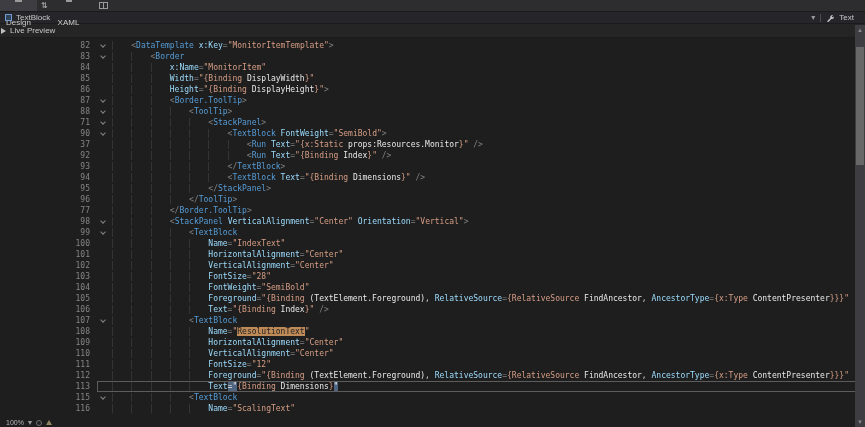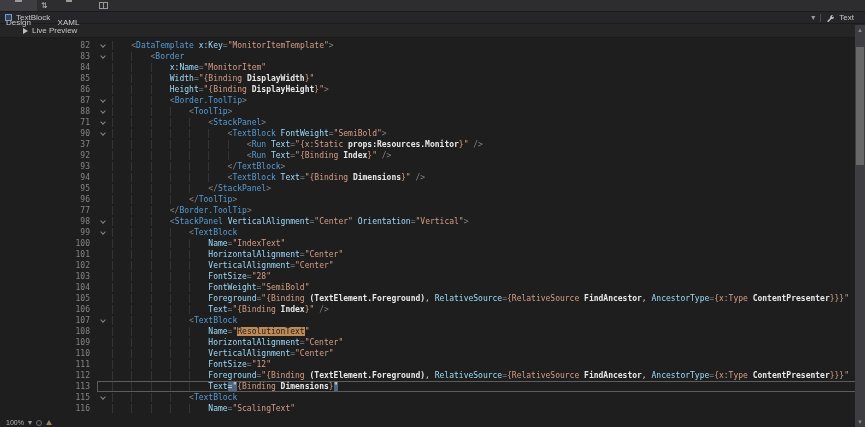--- a/index.html
+++ b/index.html
@@ -19,39 +19,39 @@
   .split-glyph{width:9px;height:7px;border:1px solid #9A9A9A;background:linear-gradient(#9A9A9A,#9A9A9A) 50% 0/1px 100% no-repeat;}
 
   
   .crumbbar{height:12px;background:#26262A;display:flex;align-items:center;font-size:8px;color:#C8C8C8;padding:0 5px;gap:4px;border-bottom:1px solid #1B1B1C;}
   .el-icon{width:7px;height:7px;border:1px solid #6F9BD6;background:rgba(86,156,214,.25);flex:none;}
   .crumb-right{margin-left:auto;display:flex;align-items:center;gap:5px;padding-right:6px;}
   .dd-chevron{color:#9A9A9A;font-size:8px;line-height:8px;}
   .vsep{width:1px;height:8px;background:#4A4A4A;}
 
   
-  .previewbar{height:14px;background:#252526;display:flex;align-items:center;padding:0 23px;border-bottom:1px solid #1B1B1C;}
+  .previewbar{height:14px;background:#252526;display:flex;align-items:center;padding:0 1px;border-bottom:1px solid #1B1B1C;}
   .previewbtn{display:flex;align-items:center;gap:4px;font-size:8px;color:#C8C8C8;}
   .play-icon{width:0;height:0;border-left:5px solid #BFBFBF;border-top:3px solid transparent;border-bottom:3px solid transparent;}
 
   
   .codearea{padding-top:2px;font-family:"DejaVu Sans Mono","Liberation Mono",monospace;font-size:8px;}
   .line{display:flex;height:11px;line-height:11px;justify-content:flex-end;}
   .lnum{width:97px;padding-right:7px;text-align:right;color:var(--linenum);flex:none;}
   .lbody{flex:1;display:flex;min-width:0;}
   .lbody.cur{box-shadow:inset 0 0 0 1px #5C5C5C;}
   .fold{width:15px;flex:none;position:relative;}
   .chev{position:absolute;left:4px;top:3px;width:4px;height:4px;border-right:1px solid #858585;border-bottom:1px solid #858585;transform:rotate(45deg);}
   .codetxt{white-space:pre;overflow:hidden;}
   .tk-i{background-image:repeating-linear-gradient(to right,#343434 0,#343434 1px,transparent 1px,transparent 4ch);}
   .tk-g{color:var(--punct);}
   .tk-e{color:var(--element);}
   .tk-a{color:var(--attr);}
   .tk-v{color:var(--value);}
-  .tk-p{color:var(--path);font-weight:bold;}
+  .tk-p{color:var(--path);font-weight:normal;}
   .tk-w{color:var(--text);}
   .tk-hl{background:var(--hl-bg);color:var(--hl-fg);}
   .tk-sq{background:var(--sel-bg);color:#E8E8E8;}
 
   
   .vscroll{position:absolute;top:25px;right:0;bottom:0;width:10px;background:#3E3E42;}
   .varrow{position:absolute;left:0;width:10px;height:10px;color:#8A8A8A;font-size:7px;line-height:10px;text-align:center;}
   .varrow.up{top:0;} .varrow.down{bottom:0;}
   .vthumb{position:absolute;top:22px;left:1px;right:1px;height:118px;background:#686868;}
 

